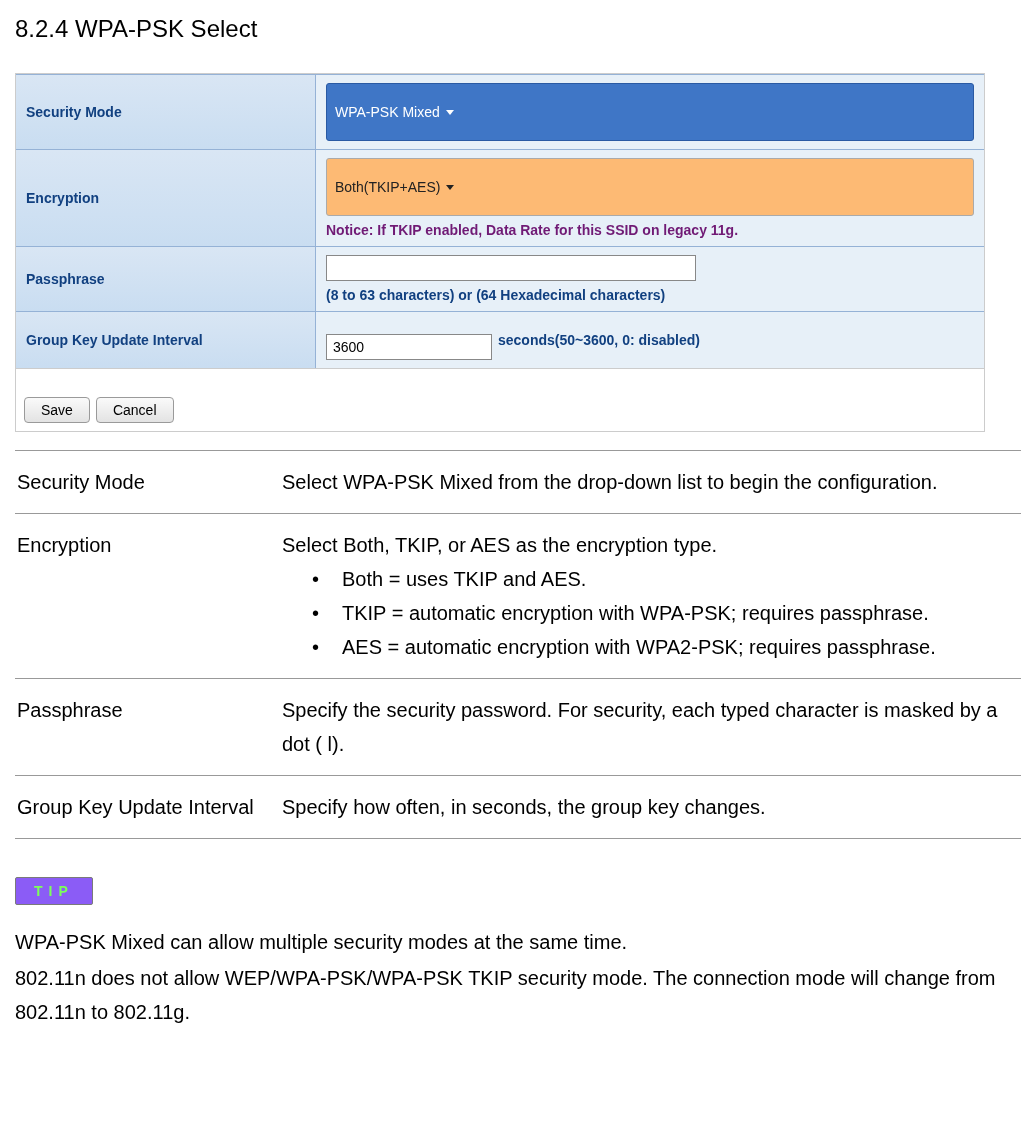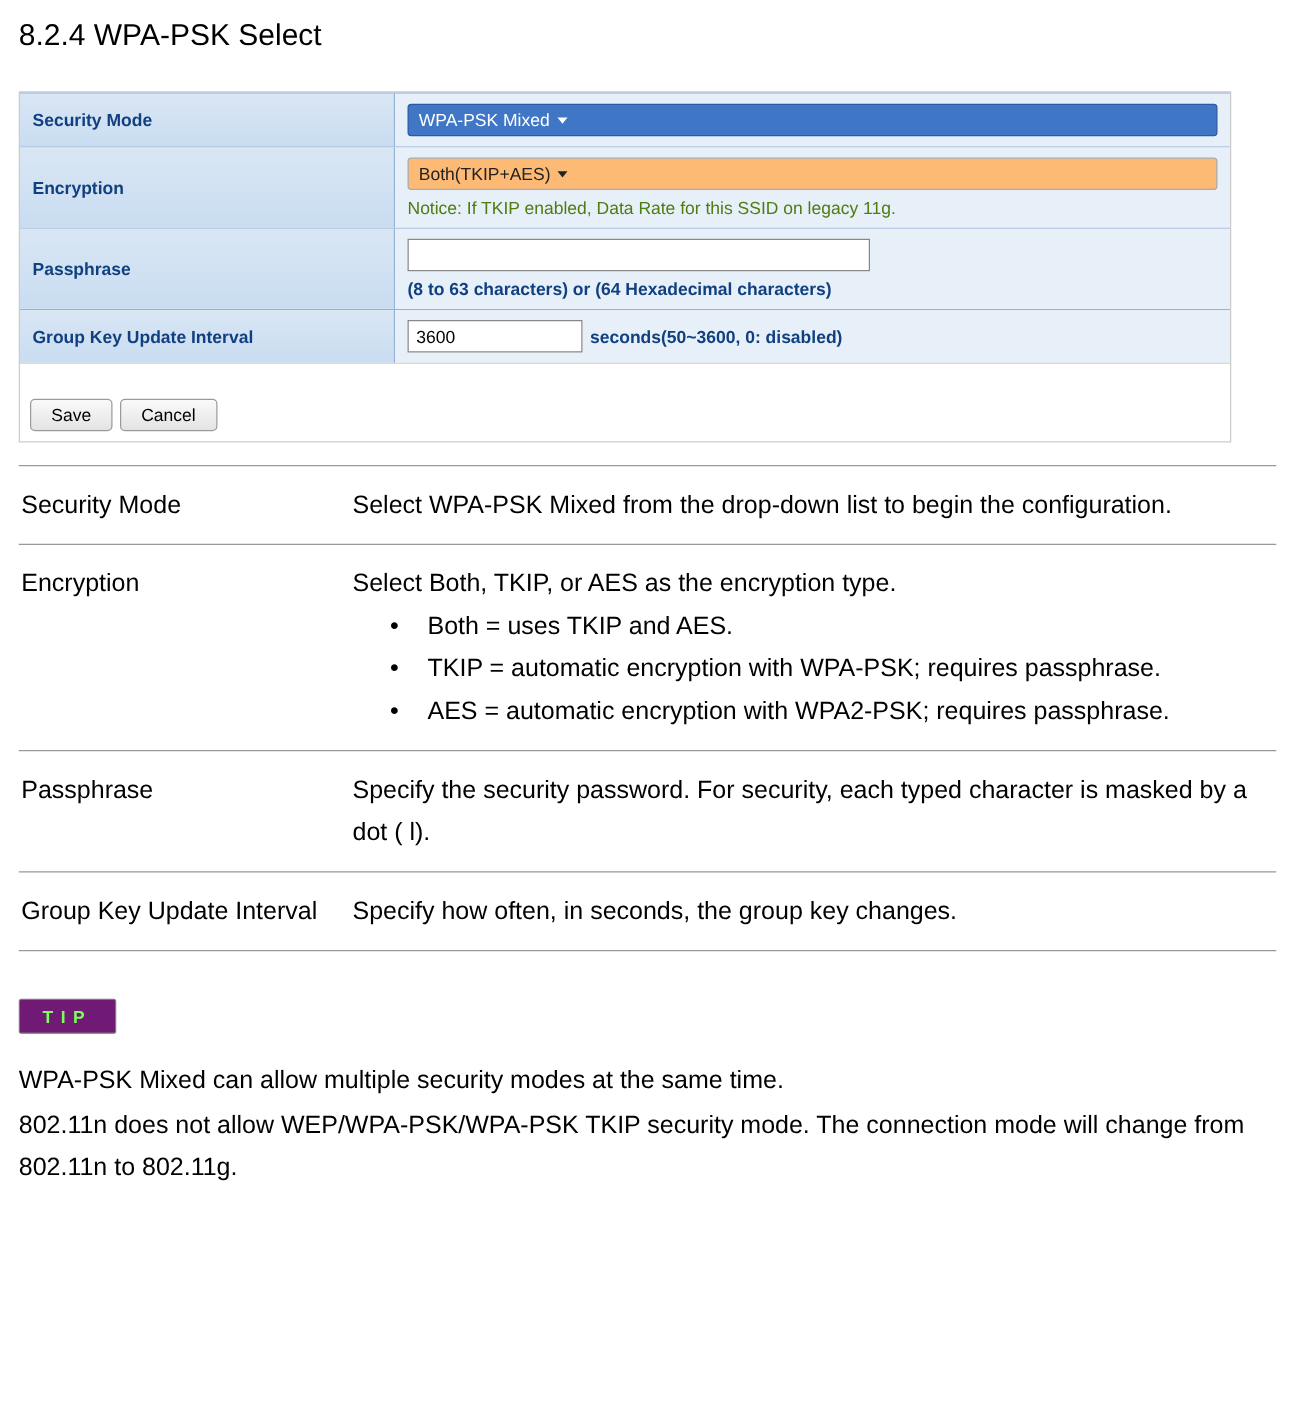--- a/index.html
+++ b/index.html
@@ -50,54 +50,54 @@
       color: #222;
       font-size: 14px;
       display: flex;
       flex-direction: column;
       justify-content: center;
     }
     .hrow { display:flex; align-items:center; gap:4px; }
     .dropdown {
       background: #3f76c6;
       color: #fff;
-      padding: 4px 8px;
+      padding: 20px 8px;
       border-radius: 3px;
       display: inline-flex;
       align-items: center;
       gap: 6px;
       font-size: 14px;
       border: 1px solid #2a5aa3;
     }
     .dropdown.light {
       background: #fdba74;
       color: #222;
       border: 1px solid #aaa;
     }
     .caret {
       width: 0; height: 0;
       border-left: 4px solid transparent;
       border-right: 4px solid transparent;
       border-top: 5px solid currentColor;
     }
     .notice-red {
-      color: #4d7c0f;
-      font-weight: normal;
+      color: #701a75;
+      font-weight: bold;
       margin-top: 6px;
       font-size: 14px;
     }
     .text-input {
       border: 1px solid #888;
       background: #fff;
       height: 26px;
       padding: 2px 6px;
       font-size: 14px;
     }
     .text-input.pp { width: 370px; }
-    .text-input.sm { width: 140px; }
+    .text-input.sm { width: 166px; margin-top: 14px; }
     .sub-label {
       font-weight: bold;
       color: #114080;
       margin-top: 6px;
       font-size: 14px;
     }
     .after-input {
       font-weight: bold;
       color: #114080;
       margin-left: 2px;
@@ -130,21 +130,21 @@
     .bullets { list-style: none; padding-left: 30px; }
     .bullets li { position: relative; padding-left: 30px; }
     .bullets li::before {
       content: "•";
       position: absolute;
       left: 0;
       top: 0;
     }
     .tip-badge {
       display: inline-block;
-      background: #701a75;
+      background: #8b5cf6;
       border: 1px solid #7a7a7a;
       padding: 5px 18px;
       text-align: center;
       color: #7cff5a;
       font-weight: bold;
       letter-spacing: 6px;
       font-size: 14px;
       border-radius: 2px;
       margin: 38px 0 20px 0;
     }

